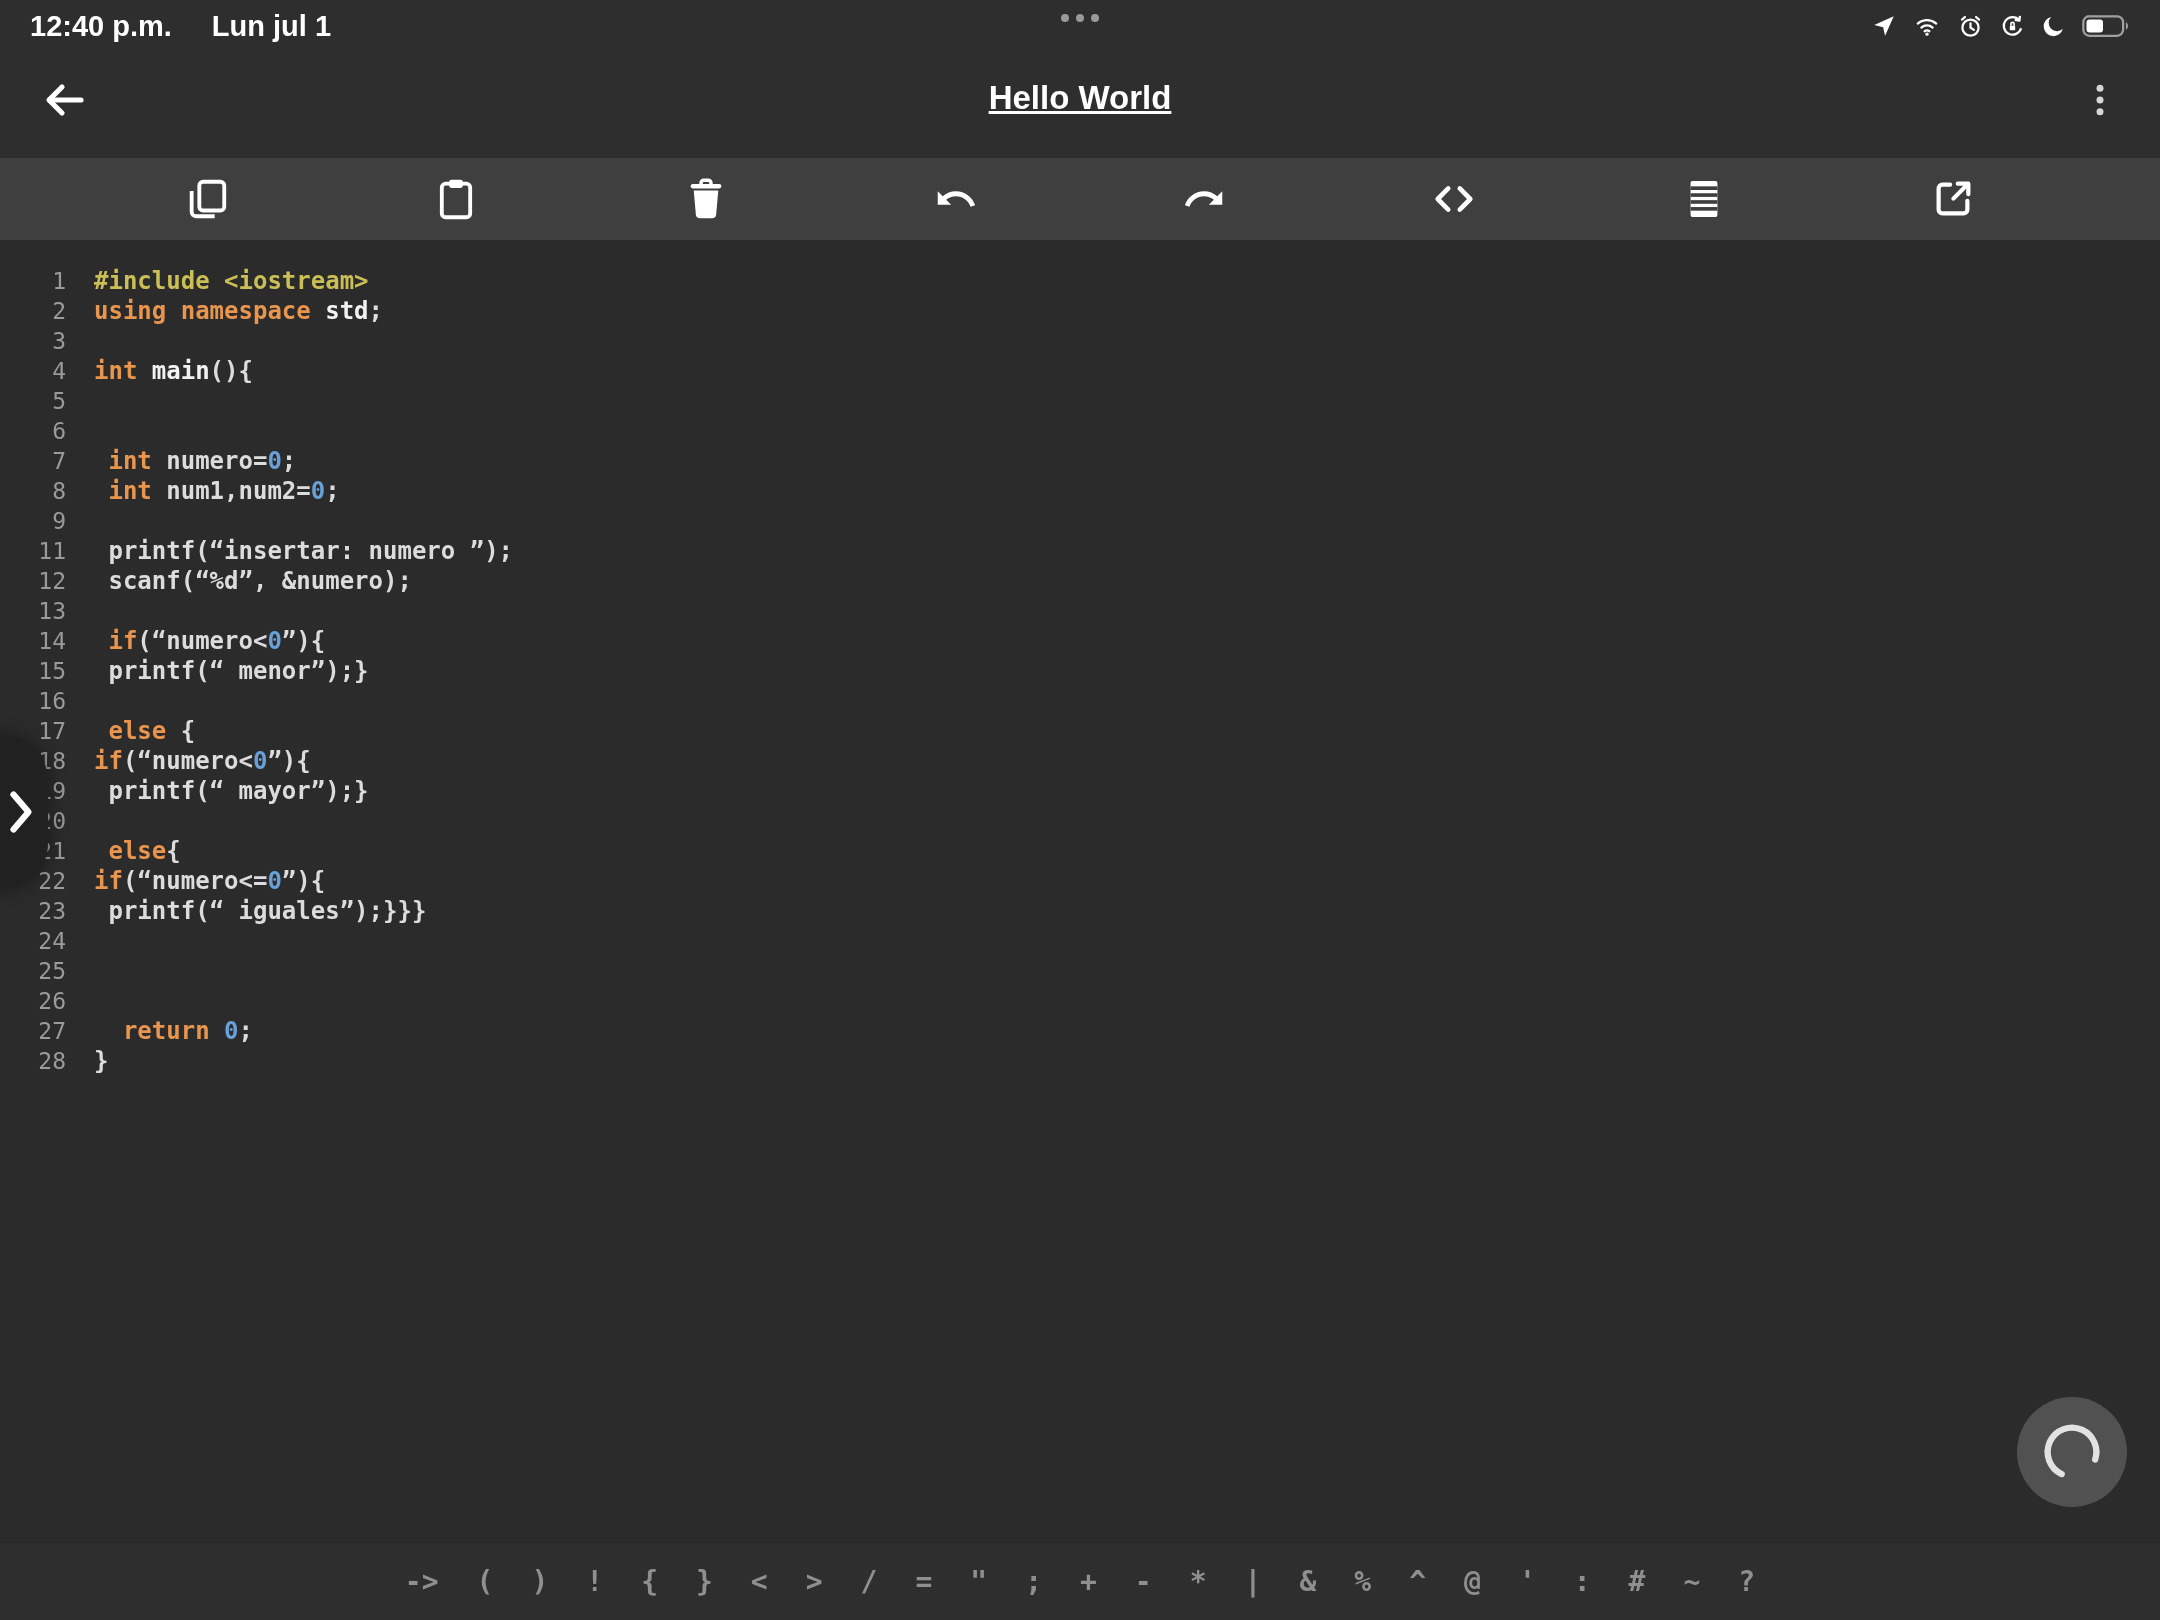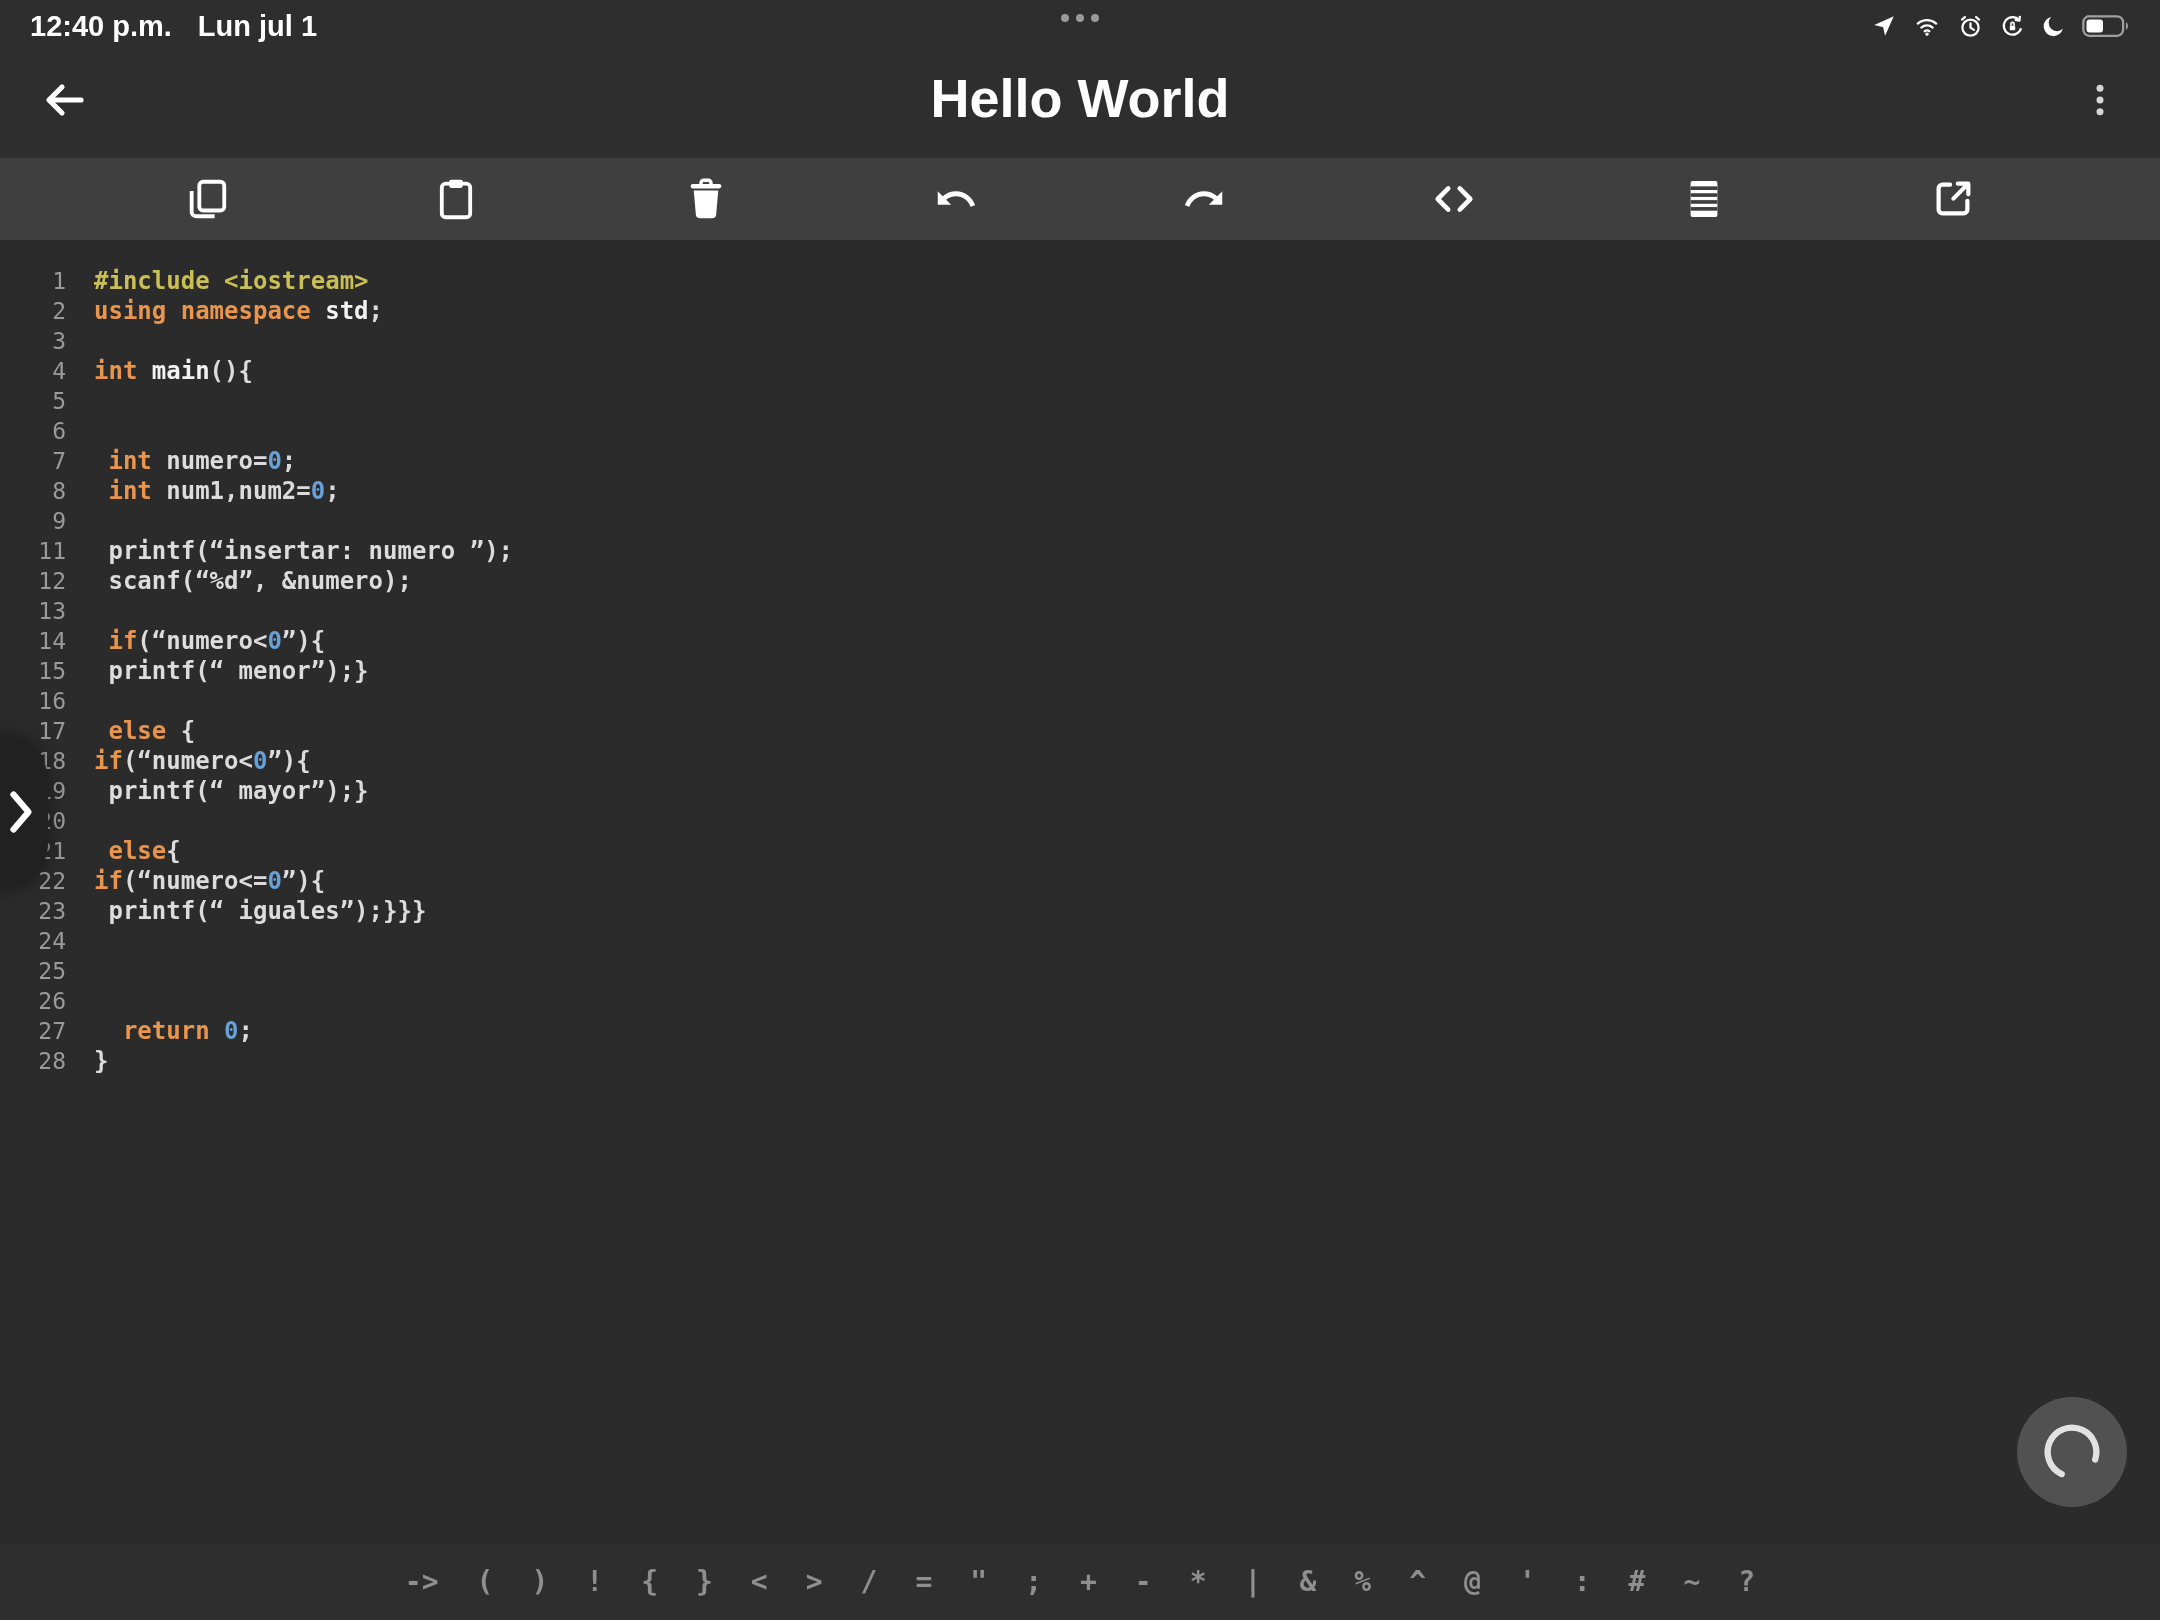--- a/index.html
+++ b/index.html
@@ -9,29 +9,29 @@
     background:var(--editor-bg,#2b2b2b);
     font-family:"Liberation Sans","DejaVu Sans",sans-serif;
   }
   button { background:none; border:none; cursor:pointer; }
 
   
   .top-chrome { position:absolute; top:0; left:0; right:0; height:158px; background:var(--top-bar-bg,#2e2e2e); }
 
   .status-bar { position:absolute; top:0; left:0; right:0; height:44px;
     display:flex; align-items:center; justify-content:space-between; padding:8px 30px 0; }
-  .status-left { display:flex; gap:26px; color:#fff; font-weight:bold; font-size:29px; }
+  .status-left { display:flex; gap:40px; color:#fff; font-weight:bold; font-size:29px; }
   .status-center { position:absolute; left:0; right:0; top:14px; display:flex; justify-content:center; gap:7px; }
   .status-center i { width:8px; height:8px; border-radius:50%; background:#9a9a9a; }
   .status-right { display:flex; align-items:center; gap:15px; }
   .status-right svg { display:block; }
 
   .header { position:absolute; top:44px; left:0; right:0; height:114px; }
   .app-title { position:absolute; left:0; right:0; top:0; height:114px; line-height:108px;
-    text-align:center; color:#fff; font-weight:bold; font-size:54px; }
+    text-align:center; color:#fff; font-weight:bold; font-size:33px;text-decoration:underline; }
   .back-btn { position:absolute; left:34px; top:26px; width:60px; height:60px;
     display:flex; align-items:center; justify-content:center; }
   .menu-btn { position:absolute; right:30px; top:26px; width:60px; height:60px;
     display:flex; align-items:center; justify-content:center; }
 
   .toolbar { position:absolute; top:158px; left:0; right:0; height:82px;
     background:var(--toolbar-bg,#3f3f3f);
     display:flex; align-items:center; justify-content:space-between; padding:0 179px; }
   .toolbar-btn { width:56px; height:56px; display:flex; align-items:center; justify-content:center; }
   .toolbar-btn svg { width:46px; height:46px; display:block; }

